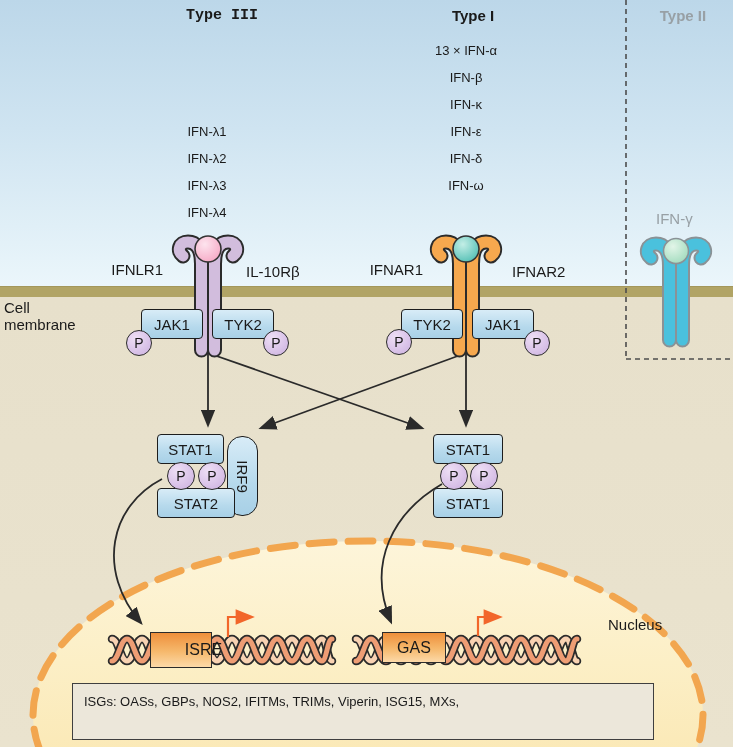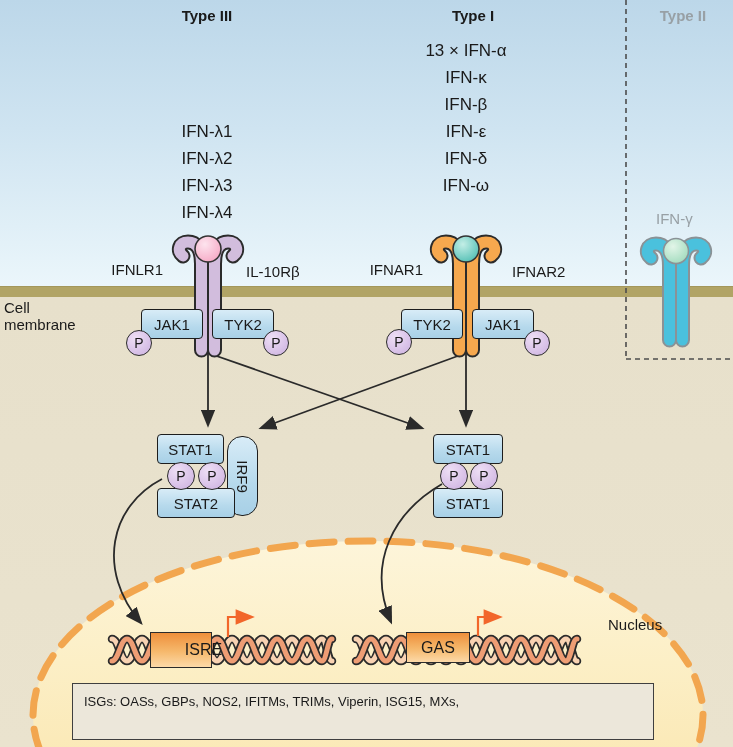--- a/index.html
+++ b/index.html
@@ -20,21 +20,21 @@
   #cytoplasm{
     left:0; top:297px; width:733px; height:450px;
     background:linear-gradient(180deg,#e7e0cb,#eae3ce);
   }
   svg.layer{left:0; top:0; width:733px; height:747px; pointer-events:none;}
   .lbl{position:absolute; font-size:15px; line-height:18px; white-space:nowrap;}
   .title{font-weight:bold;}
   .gray{color:#98a0a5;}
   .center{text-align:center;}
   .right{text-align:right;}
-  .liglist{position:absolute; font-size:17px; line-height:27px; text-align:center;}
+  .liglist{position:absolute; font-size:13px; line-height:27px; text-align:center;}
   .bluebox{
     position:absolute; box-sizing:border-box;
     background:linear-gradient(180deg,#d8ecf7 0%,#b6d9ec 60%,#a8d0e6 100%);
     border:1.6px solid #1d1d1d; border-radius:4px;
     display:flex; align-items:center; justify-content:center;
     font-size:15px;
   }
   .pcirc{
     position:absolute; box-sizing:border-box; border-radius:50%;
     background:radial-gradient(circle at 35% 30%,#eedff5 0%,#d9c2e8 60%,#cbb0de 100%);
@@ -156,28 +156,28 @@
         <path d="M35.5 110 L35.5 36 C35.5 20 30 14 22 14 C13 14 10.5 23 17 28"></path>
       </g>
       <g stroke="#4ac1dd" stroke-width="11">
         <path d="M48.5 110 L48.5 36 C48.5 20 54 14 62 14 C71 14 73.5 23 67 28"></path>
         <path d="M35.5 110 L35.5 36 C35.5 20 30 14 22 14 C13 14 10.5 23 17 28"></path>
       </g>
       <circle cx="42" cy="21" r="12.5" fill="url(#gMint)" stroke="#8a9296" stroke-width="1.6"></circle>
     </g>
   </svg>
 
-  <div class="lbl title center" style="left:147px; top:7px; width:120px;">Type III</div>
+  <div class="lbl title center" style="left:162px; top:7px; width:120px;font-family:Liberation Mono, monospace;">Type III</div>
   <div class="lbl title center" style="left:413px; top:7px; width:120px;">Type I</div>
   <div class="lbl title center gray" style="left:623px; top:7px; width:120px;">Type II</div>
 
   <div class="liglist" style="left:391px; top:37px; width:150px;">
     <div>13 × IFN-α</div>
+    <div>IFN-β</div>
     <div>IFN-κ</div>
-    <div>IFN-β</div>
     <div>IFN-ε</div>
     <div>IFN-δ</div>
     <div>IFN-ω</div>
   </div>
   <div class="liglist" style="left:132px; top:118px; width:150px;">
     <div>IFN-λ1</div>
     <div>IFN-λ2</div>
     <div>IFN-λ3</div>
     <div>IFN-λ4</div>
   </div>
@@ -207,21 +207,21 @@
   <div class="bluebox" style="left:157px; top:488px; width:78px; height:30px;">STAT2</div>
   <div class="pcirc" style="left:167px; top:462px; width:28px; height:28px;">P</div>
   <div class="pcirc" style="left:198px; top:462px; width:28px; height:28px;">P</div>
 
   <div class="bluebox" style="left:433px; top:434px; width:70px; height:30px;">STAT1</div>
   <div class="bluebox" style="left:433px; top:488px; width:70px; height:30px;">STAT1</div>
   <div class="pcirc" style="left:440px; top:462px; width:28px; height:28px;">P</div>
   <div class="pcirc" style="left:470px; top:462px; width:28px; height:28px;">P</div>
 
   <div class="obox" style="left:150px; top:632px; width:62px; height:36px;padding-left:45px;">ISRE</div>
-  <div class="obox" style="left:406px; top:632px; width:64px; height:31px;">GAS</div>
+  <div class="obox" style="left:382px; top:632px; width:64px; height:31px;">GAS</div>
 
   <div class="lbl" style="left:588px; top:616px;margin-left:20px;">Nucleus</div>
 
   <div id="isgs-box" style="left:72px; top:683px; width:582px; height:57px;">
     <div>ISGs: OASs, GBPs, NOS2, IFITMs, TRIMs, Viperin, ISG15, MXs,</div>
   </div>
 
 </div>
 
 </body></html>

